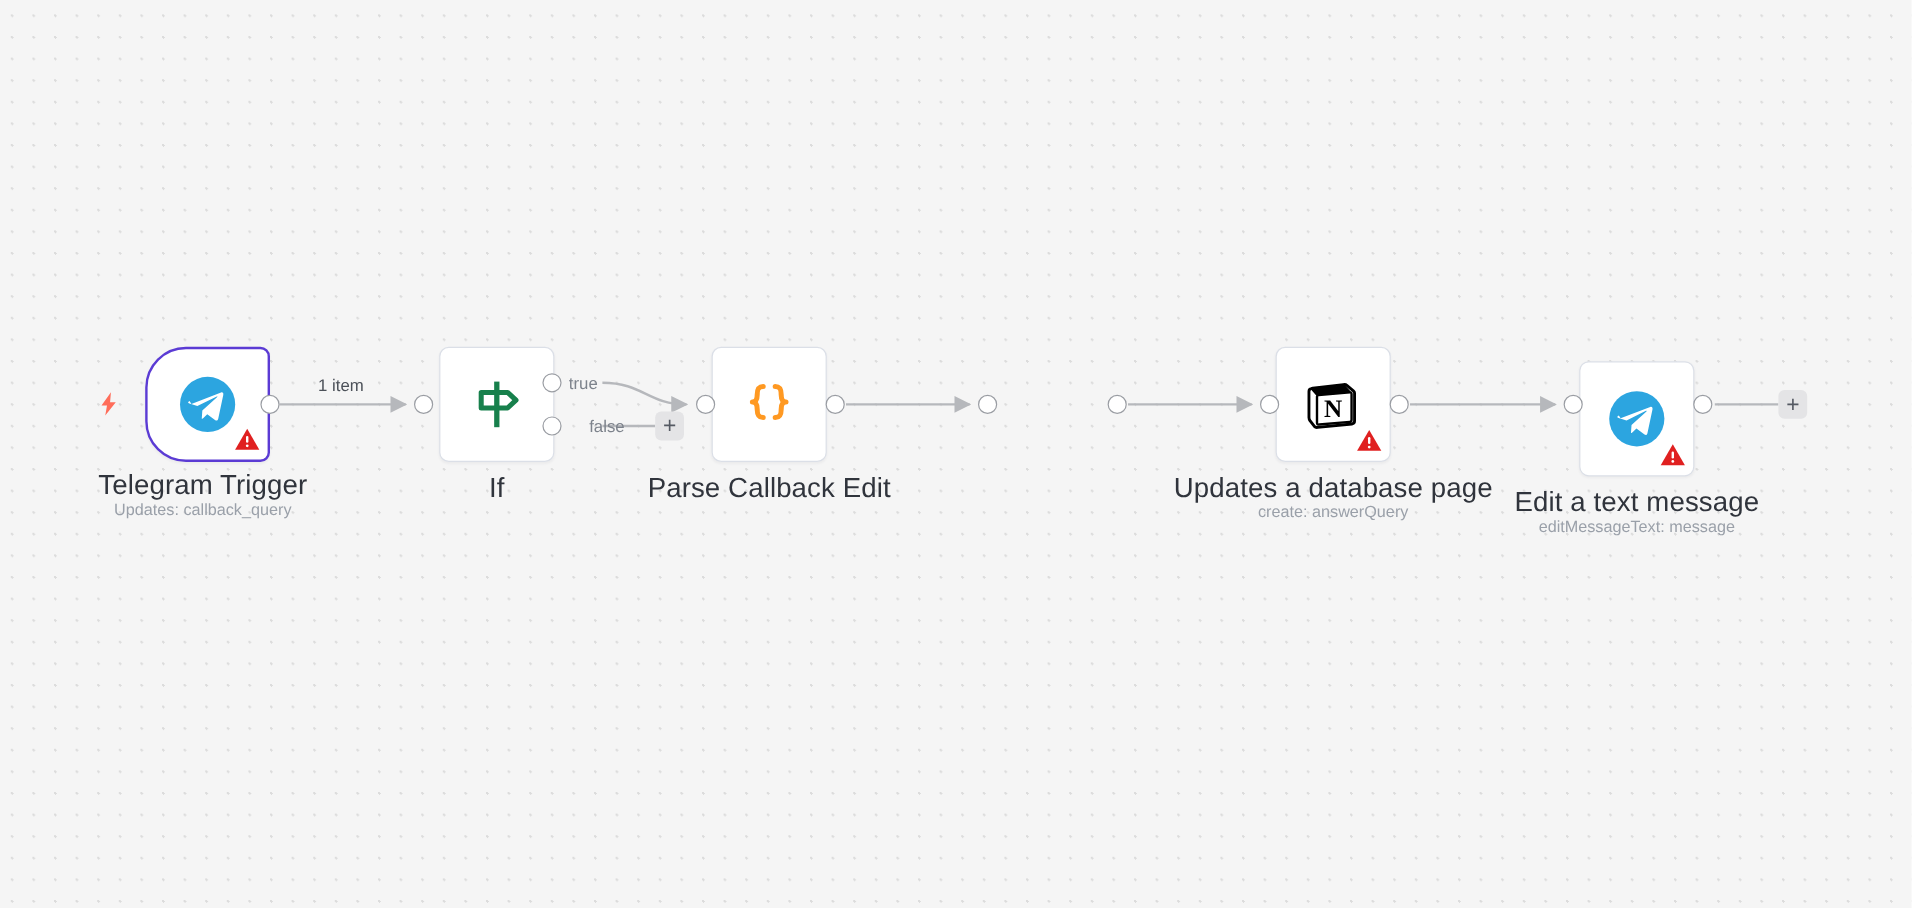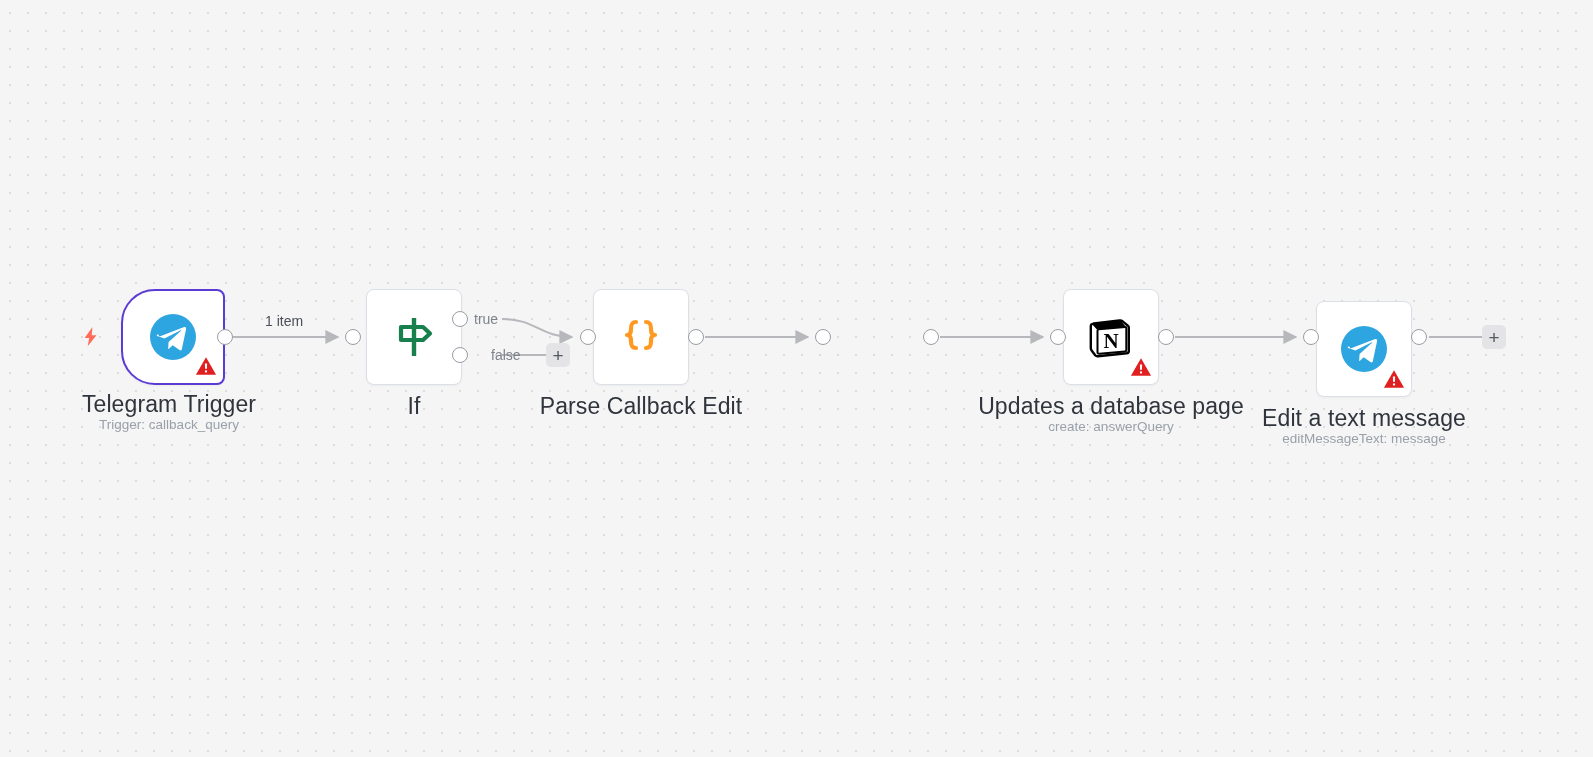--- a/index.html
+++ b/index.html
@@ -201,21 +201,21 @@
                  c.54-.48-.12-.75-.84-.27 L15.45 25.4 l-6.63-2.07
                  c-1.44-.45-1.47-1.44.18-2.13 z" fill="#ffffff"></path>
       </svg>
       <svg class="warn" viewBox="0 0 24 24" xmlns="http://www.w3.org/2000/svg">
         <path d="M12 2.5 L23 21.5 H1 z" fill="#e02020"></path>
         <rect x="10.9" y="9" width="2.2" height="6.3" rx="1.1" fill="#ffffff"></rect>
         <circle cx="12" cy="18" r="1.25" fill="#ffffff"></circle>
       </svg>
     </div>
     <div class="node-title">Telegram Trigger</div>
-    <div class="node-subtitle">Trigger: callback_query</div>
+    <div class="node-subtitle">Updates: callback_query</div>
   </div>
   <div class="endpoint" style="left:217px; top:329px;"></div>
   <div class="edge-label" style="left:265px; top:313px;">1 item</div>
 
   <div class="node" style="left:366px; top:289px;">
     <div class="node-card">
       <svg class="node-icon" viewBox="0 0 48 48" xmlns="http://www.w3.org/2000/svg">
           <rect x="21.8" y="5" width="4.4" height="38" fill="#17804c"></rect>
           <path d="M11 14 h22 l7 6.5 -7 6.5 H11 z" fill="none" stroke="#17804c" stroke-width="4.2" stroke-linejoin="round"></path>
       </svg>

